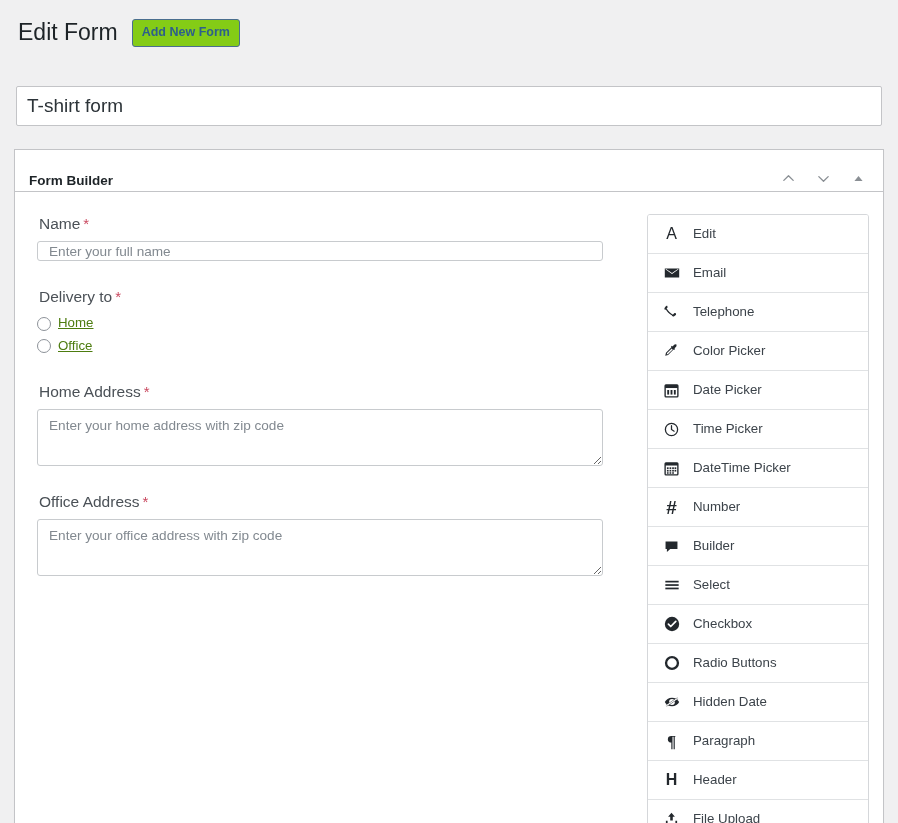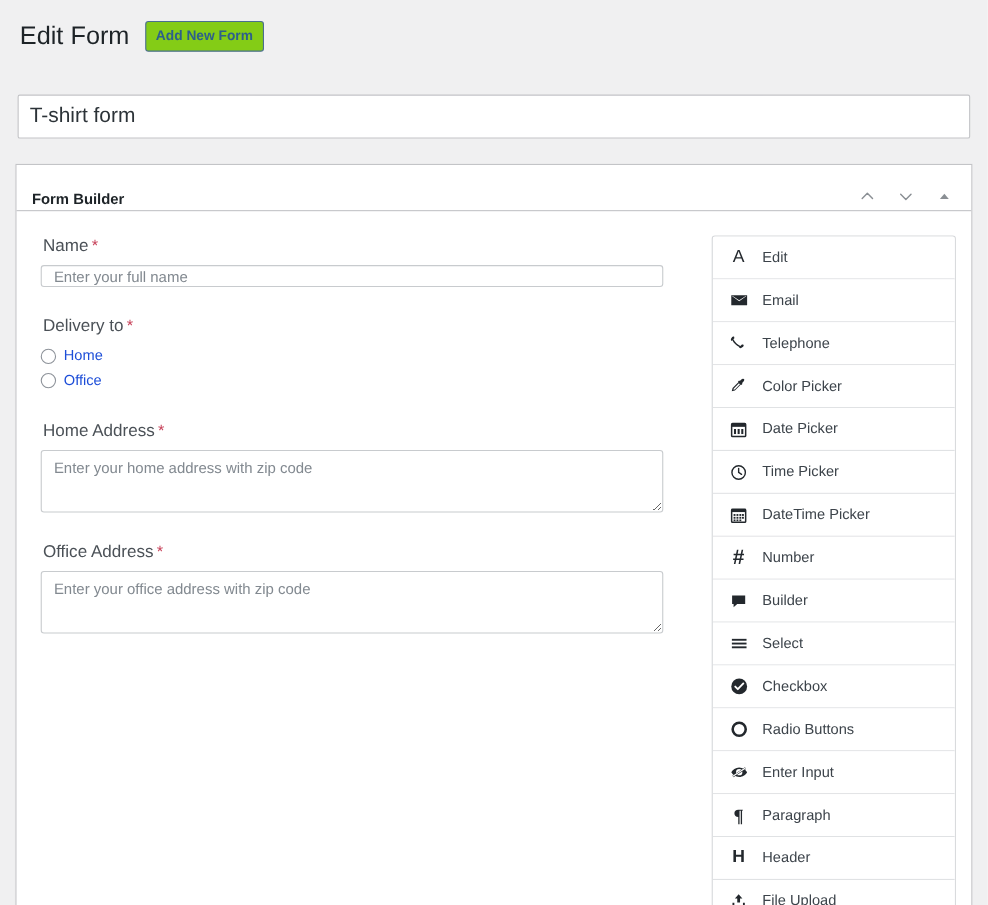--- a/index.html
+++ b/index.html
@@ -170,22 +170,23 @@
   }
   .radio-dot {
     width: 14px; height: 14px;
     border: 1px solid #8d9299;
     border-radius: 50%;
     background: #fff;
     flex: 0 0 14px;
   }
   .radio-label {
     font-size: 13.3px;
-    color: #1d4ed8;
+    color: #4d7c0f;
     line-height: 1.4;
+    text-decoration: underline;
   }
 
   
   .types-col {
     flex: 0 0 222px;
     margin-left: auto;
   }
   .types-list {
     border: 1px solid #d5d7da;
     border-radius: 3px;
@@ -432,21 +433,21 @@
           </div>
           <div class="type-item">
             <span class="type-icon">
               <svg width="18" height="18" viewBox="0 0 20 20">
                 <path fill="#23282d" d="M10 5.2c-3.6 0-6.7 2.2-8 4.8 1.3 2.6 4.4 4.8 8 4.8s6.7-2.2 8-4.8c-1.3-2.6-4.4-4.8-8-4.8zm0 8a3.2 3.2 0 110-6.4 3.2 3.2 0 010 6.4z"></path>
                 <circle cx="10" cy="10" r="1.7" fill="#fff"></circle>
                 <rect x="2.4" y="9.1" width="15.2" height="1.9" fill="#23282d" transform="rotate(-33 10 10)"></rect>
                 <rect x="2.4" y="9.4" width="15.2" height="1.2" fill="#fff" transform="rotate(-33 10 10)"></rect>
               </svg>
             </span>
-            <span class="type-label">Enter Input</span>
+            <span class="type-label">Hidden Date</span>
           </div>
           <div class="type-item">
             <span class="type-icon">
               <span class="glyph" style="font-size:17px">¶</span>
             </span>
             <span class="type-label">Paragraph</span>
           </div>
           <div class="type-item">
             <span class="type-icon">
               <span class="glyph-sans" style="font-weight:bold">H</span>

